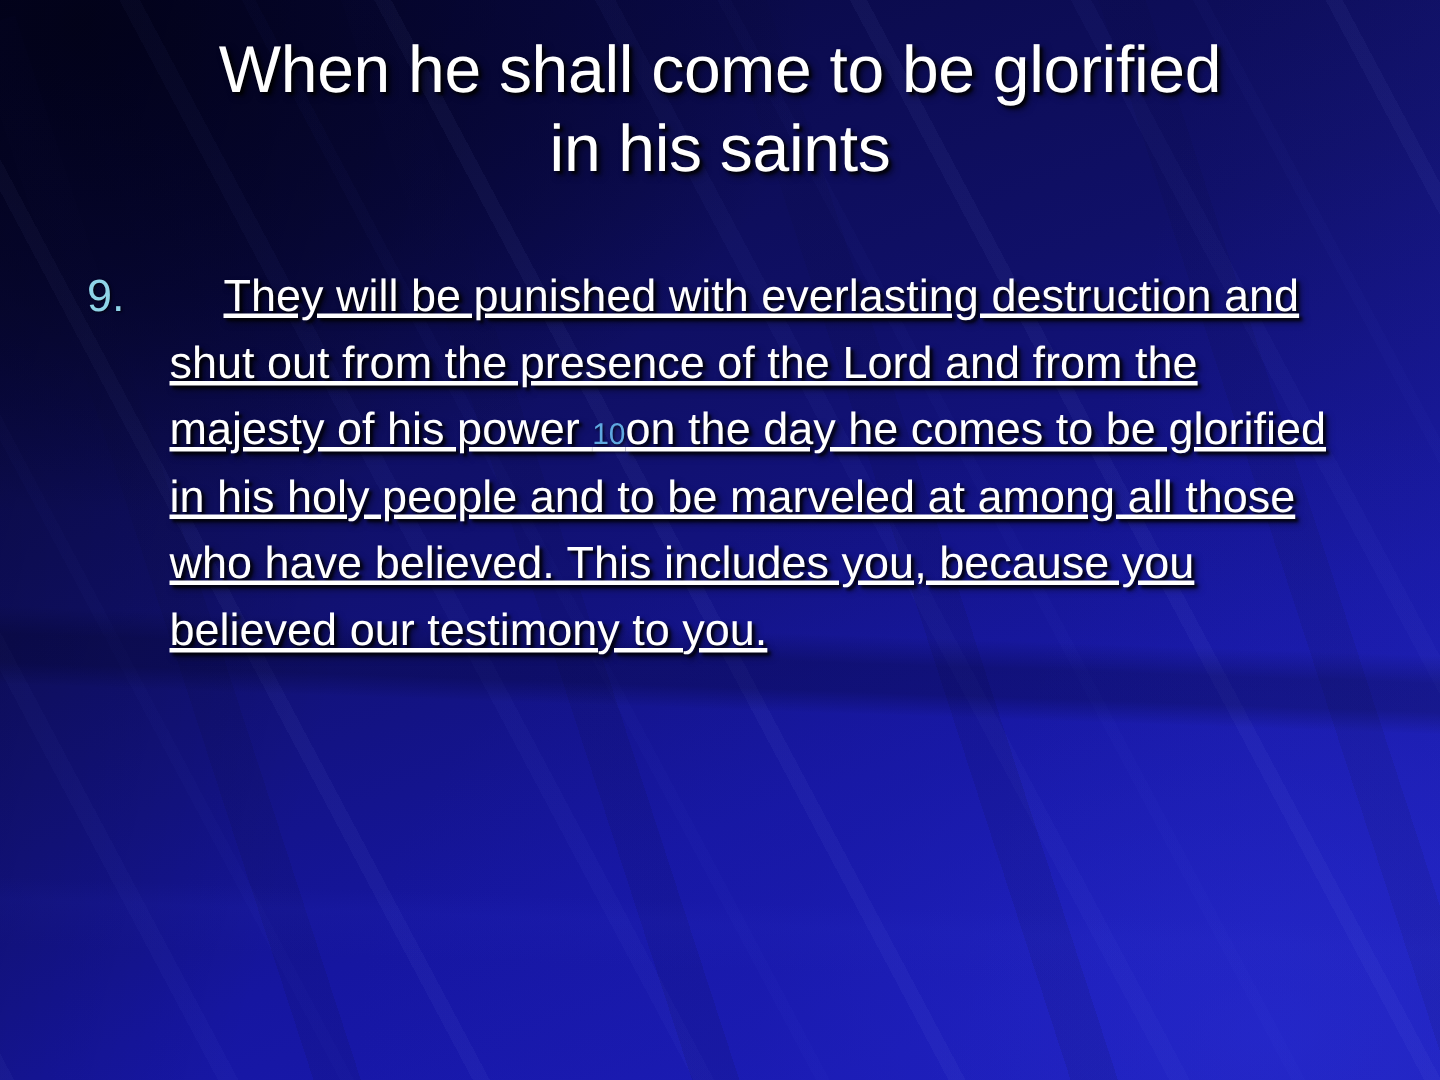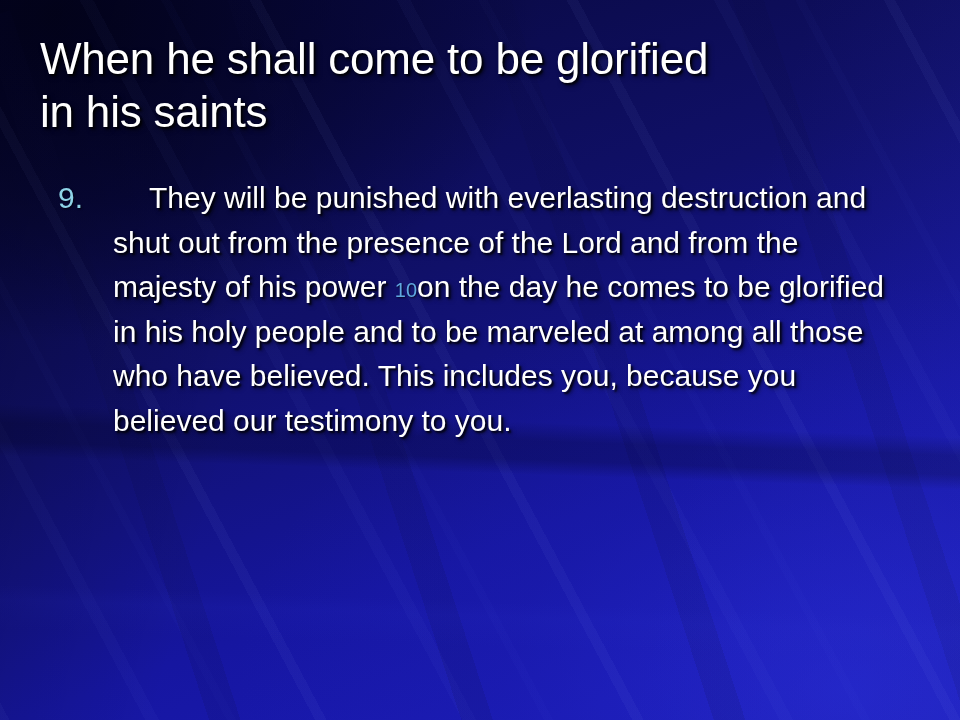--- a/index.html
+++ b/index.html
@@ -117,22 +117,23 @@
 
   
   .content {
     position: absolute;
     inset: 0;
   }
 
   .title {
     position: absolute;
     left: 40px;
-    top: 32px;
+    top: 20px;
     width: 880px;
+    text-align: center;
     color: #ffffff;
     font-size: 44px;
     line-height: 53px;
     font-weight: normal;
     letter-spacing: -0.2px;
     text-shadow: 2px 2px 2px rgba(0,0,0,0.85),
                  3px 3px 5px rgba(0,0,0,0.55);
     white-space: pre-line;
   }
 
@@ -156,20 +157,21 @@
     position: absolute;
     left: 6px;
     top: 0;
     color: #8fd4e8;
     font-size: 30px;
     line-height: 44.5px;
     text-shadow: 1px 1px 2px rgba(0,0,0,0.7);
   }
   .item-text {
     display: block;
+    text-decoration: underline;
   }
   .first-indent {
     display: inline-block;
     width: 36px;
   }
   .verse-num {
     color: #5fa8e0;
     font-size: 20px;
     line-height: 20px;
     vertical-align: baseline;

